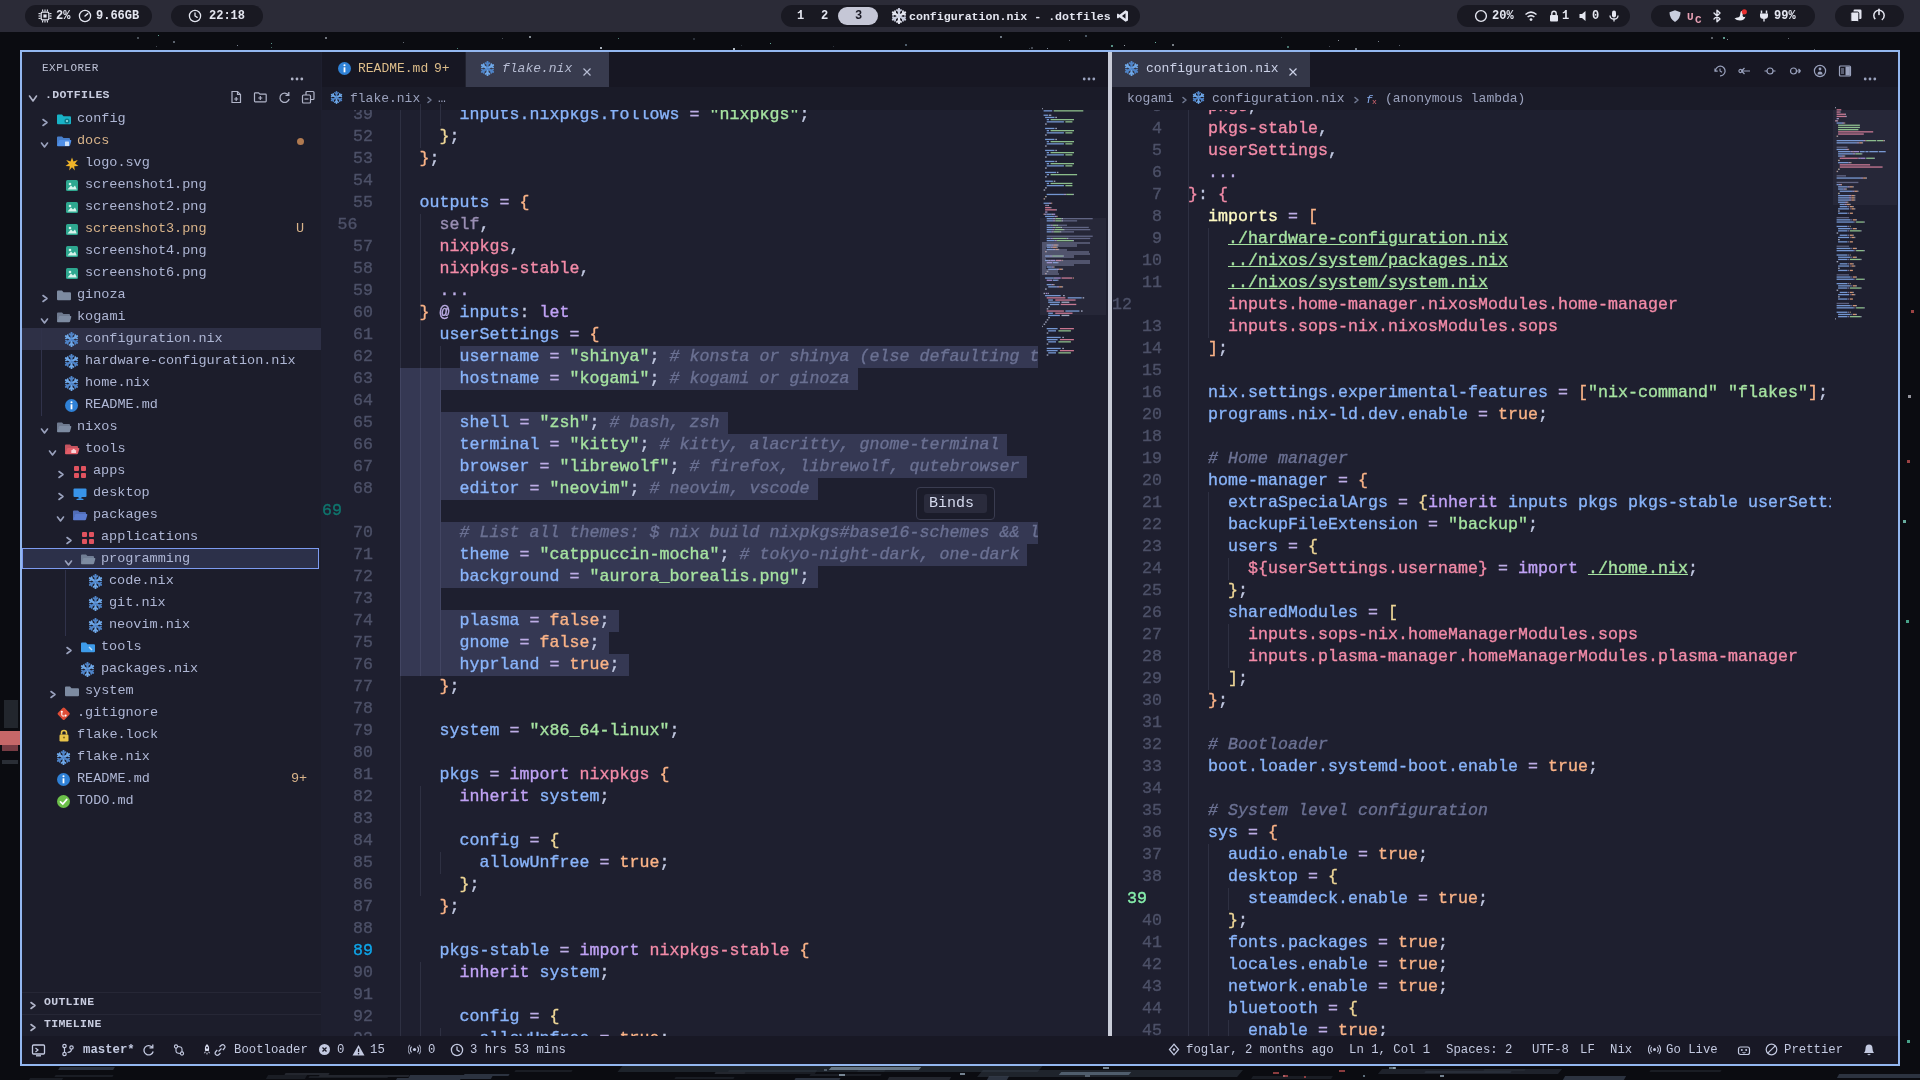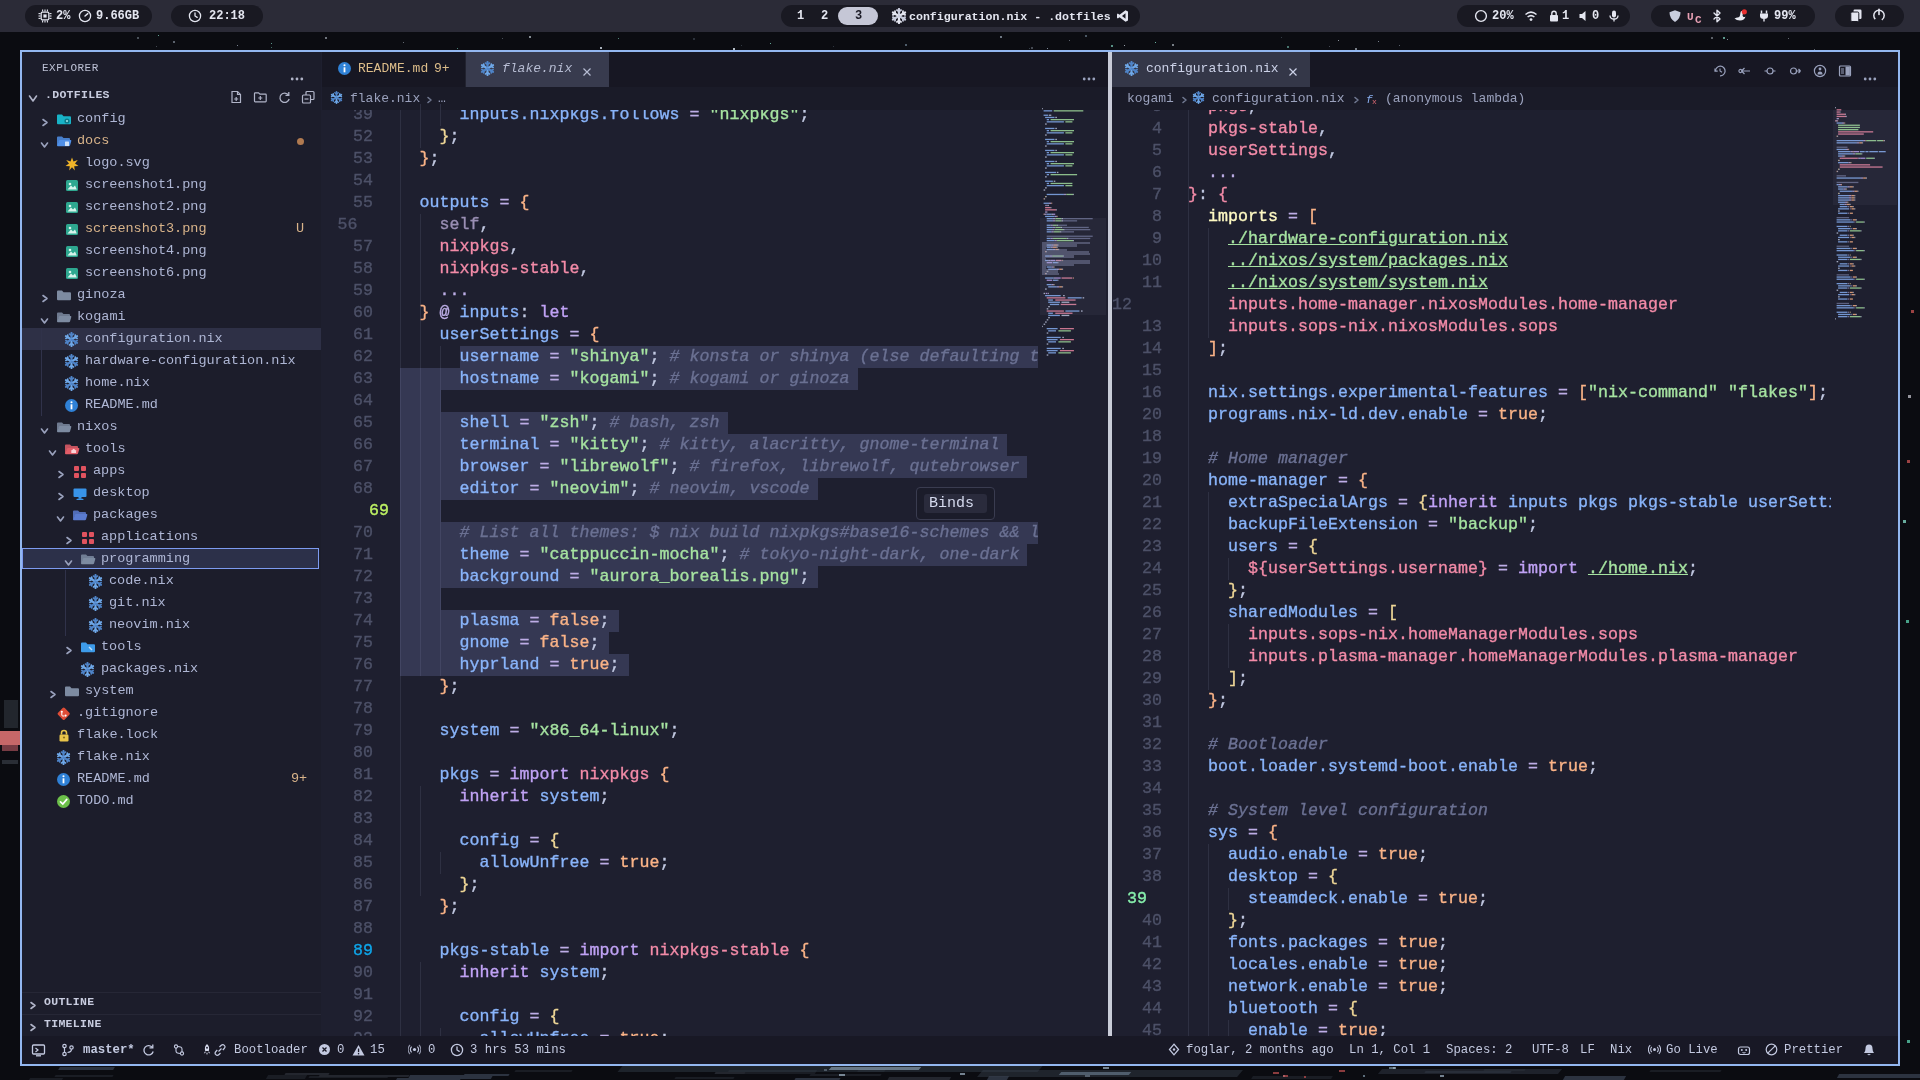--- a/index.html
+++ b/index.html
@@ -442,21 +442,21 @@
     <div class="cl" style="top:258px;left:77.5px"><span style="color:#c2c9e2">      </span><span style="color:#89b4fa">hostname</span><span style="color:#bdaee6"> = </span><span style="color:#a6e3a1">"kogami"</span><span style="color:#c2c9e2">; </span><span style="color:#6b7193;font-style:italic"># kogami or ginoza</span></div>
     <div class="cl" style="top:280px;left:0;width:51px;text-align:right;color:#4d5168">64</div>
     <div class="cl" style="top:302px;left:0;width:51px;text-align:right;color:#4d5168">65</div>
     <div class="cl" style="top:302px;left:77.5px"><span style="color:#c2c9e2">      </span><span style="color:#89b4fa">shell</span><span style="color:#bdaee6"> = </span><span style="color:#a6e3a1">"zsh"</span><span style="color:#c2c9e2">; </span><span style="color:#6b7193;font-style:italic"># bash, zsh</span></div>
     <div class="cl" style="top:324px;left:0;width:51px;text-align:right;color:#4d5168">66</div>
     <div class="cl" style="top:324px;left:77.5px"><span style="color:#c2c9e2">      </span><span style="color:#89b4fa">terminal</span><span style="color:#bdaee6"> = </span><span style="color:#a6e3a1">"kitty"</span><span style="color:#c2c9e2">; </span><span style="color:#6b7193;font-style:italic"># kitty, alacritty, gnome-terminal</span></div>
     <div class="cl" style="top:346px;left:0;width:51px;text-align:right;color:#4d5168">67</div>
     <div class="cl" style="top:346px;left:77.5px"><span style="color:#c2c9e2">      </span><span style="color:#89b4fa">browser</span><span style="color:#bdaee6"> = </span><span style="color:#a6e3a1">"librewolf"</span><span style="color:#c2c9e2">; </span><span style="color:#6b7193;font-style:italic"># firefox, librewolf, qutebrowser</span></div>
     <div class="cl" style="top:368px;left:0;width:51px;text-align:right;color:#4d5168">68</div>
     <div class="cl" style="top:368px;left:77.5px"><span style="color:#c2c9e2">      </span><span style="color:#89b4fa">editor</span><span style="color:#bdaee6"> = </span><span style="color:#a6e3a1">"neovim"</span><span style="color:#c2c9e2">; </span><span style="color:#6b7193;font-style:italic"># neovim, vscode</span></div>
-    <div class="cl" style="top:390px;left:16px;width:51px;text-align:right;color:#bef264">69</div>
+    <div class="cl" style="top:390px;left:0;width:51px;text-align:left;color:#0f766e">69</div>
     <div class="cl" style="top:412px;left:0;width:51px;text-align:right;color:#4d5168">70</div>
     <div class="cl" style="top:412px;left:77.5px"><span style="color:#c2c9e2">      </span><span style="color:#6b7193;font-style:italic"># List all themes: $ nix build nixpkgs#base16-schemes &amp;&amp; ls</span></div>
     <div class="cl" style="top:434px;left:0;width:51px;text-align:right;color:#4d5168">71</div>
     <div class="cl" style="top:434px;left:77.5px"><span style="color:#c2c9e2">      </span><span style="color:#89b4fa">theme</span><span style="color:#bdaee6"> = </span><span style="color:#a6e3a1">"catppuccin-mocha"</span><span style="color:#c2c9e2">; </span><span style="color:#6b7193;font-style:italic"># tokyo-night-dark, one-dark</span></div>
     <div class="cl" style="top:456px;left:0;width:51px;text-align:right;color:#4d5168">72</div>
     <div class="cl" style="top:456px;left:77.5px"><span style="color:#c2c9e2">      </span><span style="color:#89b4fa">background</span><span style="color:#bdaee6"> = </span><span style="color:#a6e3a1">"aurora_borealis.png"</span><span style="color:#c2c9e2">;</span></div>
     <div class="cl" style="top:478px;left:0;width:51px;text-align:right;color:#4d5168">73</div>
     <div class="cl" style="top:500px;left:0;width:51px;text-align:right;color:#4d5168">74</div>
     <div class="cl" style="top:500px;left:77.5px"><span style="color:#c2c9e2">      </span><span style="color:#89b4fa">plasma</span><span style="color:#bdaee6"> = </span><span style="color:#fab387">false</span><span style="color:#c2c9e2">;</span></div>
     <div class="cl" style="top:522px;left:0;width:51px;text-align:right;color:#4d5168">75</div>

